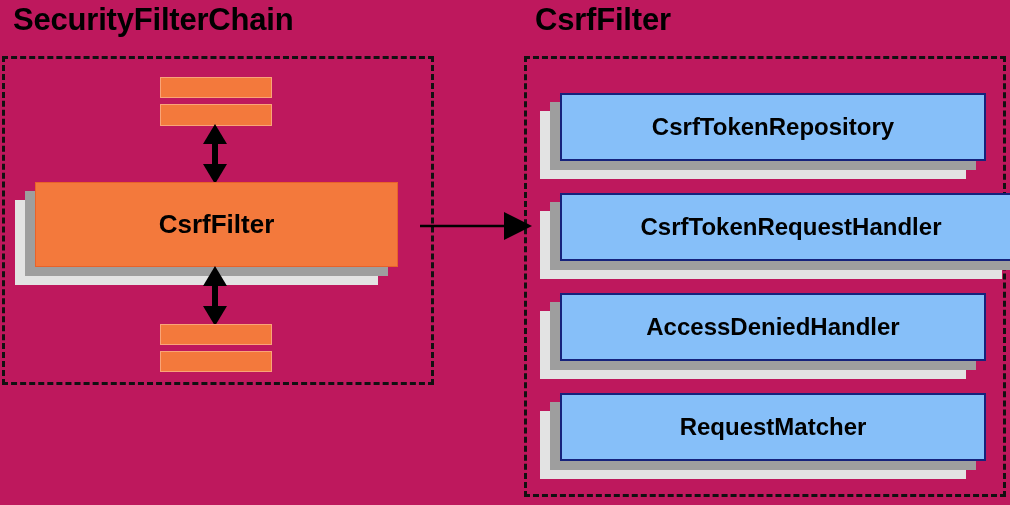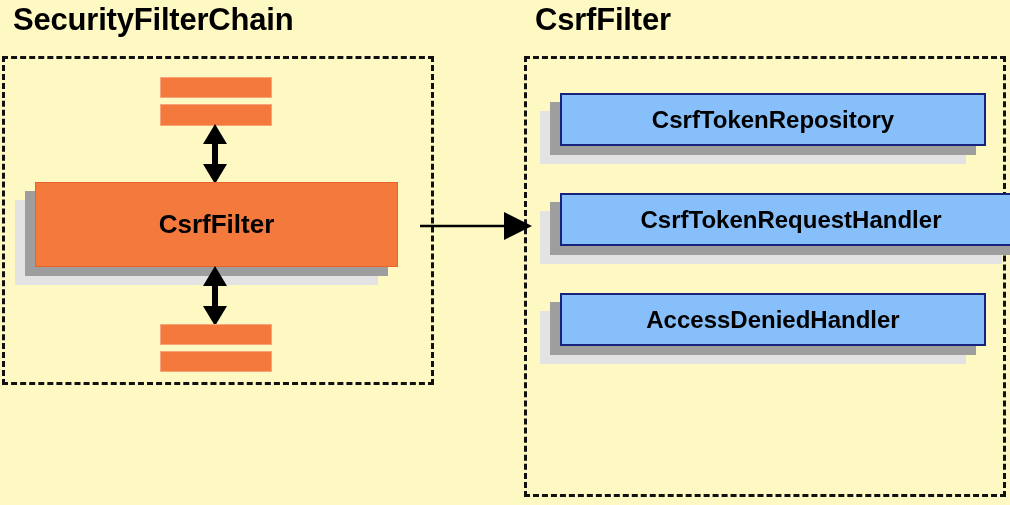--- a/index.html
+++ b/index.html
@@ -7,21 +7,21 @@
     padding: 0;
     background: #ffffff;
   }
   body {
     font-family: "Liberation Sans", sans-serif;
   }
   #canvas {
     position: relative;
     width: 1010px;
     height: 505px;
-    background: #fef9c3;
+    background: #be185d;
     overflow: hidden;
   }
 
   
   .panel-title {
     position: absolute;
     font-weight: bold;
     font-size: 31px;
     line-height: 34px;
     color: #000000;
@@ -71,21 +71,21 @@
 
   
   #csrf-filter-box { left: 35px; top: 182px; width: 363px; height: 85px; }
   #csrf-filter-box .face {
     background: #F3793C;
     border: 1px solid #E8622A;
     font-size: 26px;
   }
 
   
-  .blue-box { left: 560px; width: 426px; height: 53px; }
+  .blue-box { left: 560px; width: 426px; height: 68px; }
   .blue-box .face {
     background: #86BFF9;
     border: 2px solid #16227C;
     font-size: 24px;
   }
 
   
   .orange-bar {
     position: absolute;
     box-sizing: border-box;
@@ -161,14 +161,19 @@
     <div class="shadow-dark"></div>
     <div class="face">CsrfTokenRequestHandler</div>
   </div>
 
   <div class="stack blue-box" style="top:293px;">
     <div class="shadow-light"></div>
     <div class="shadow-dark"></div>
     <div class="face">AccessDeniedHandler</div>
   </div>
 
+  <div class="stack blue-box" style="top:393px;">
+    <div class="shadow-light"></div>
+    <div class="shadow-dark"></div>
+    <div class="face">RequestMatcher</div>
+  </div>
 
 </div>
 
 </body></html>

